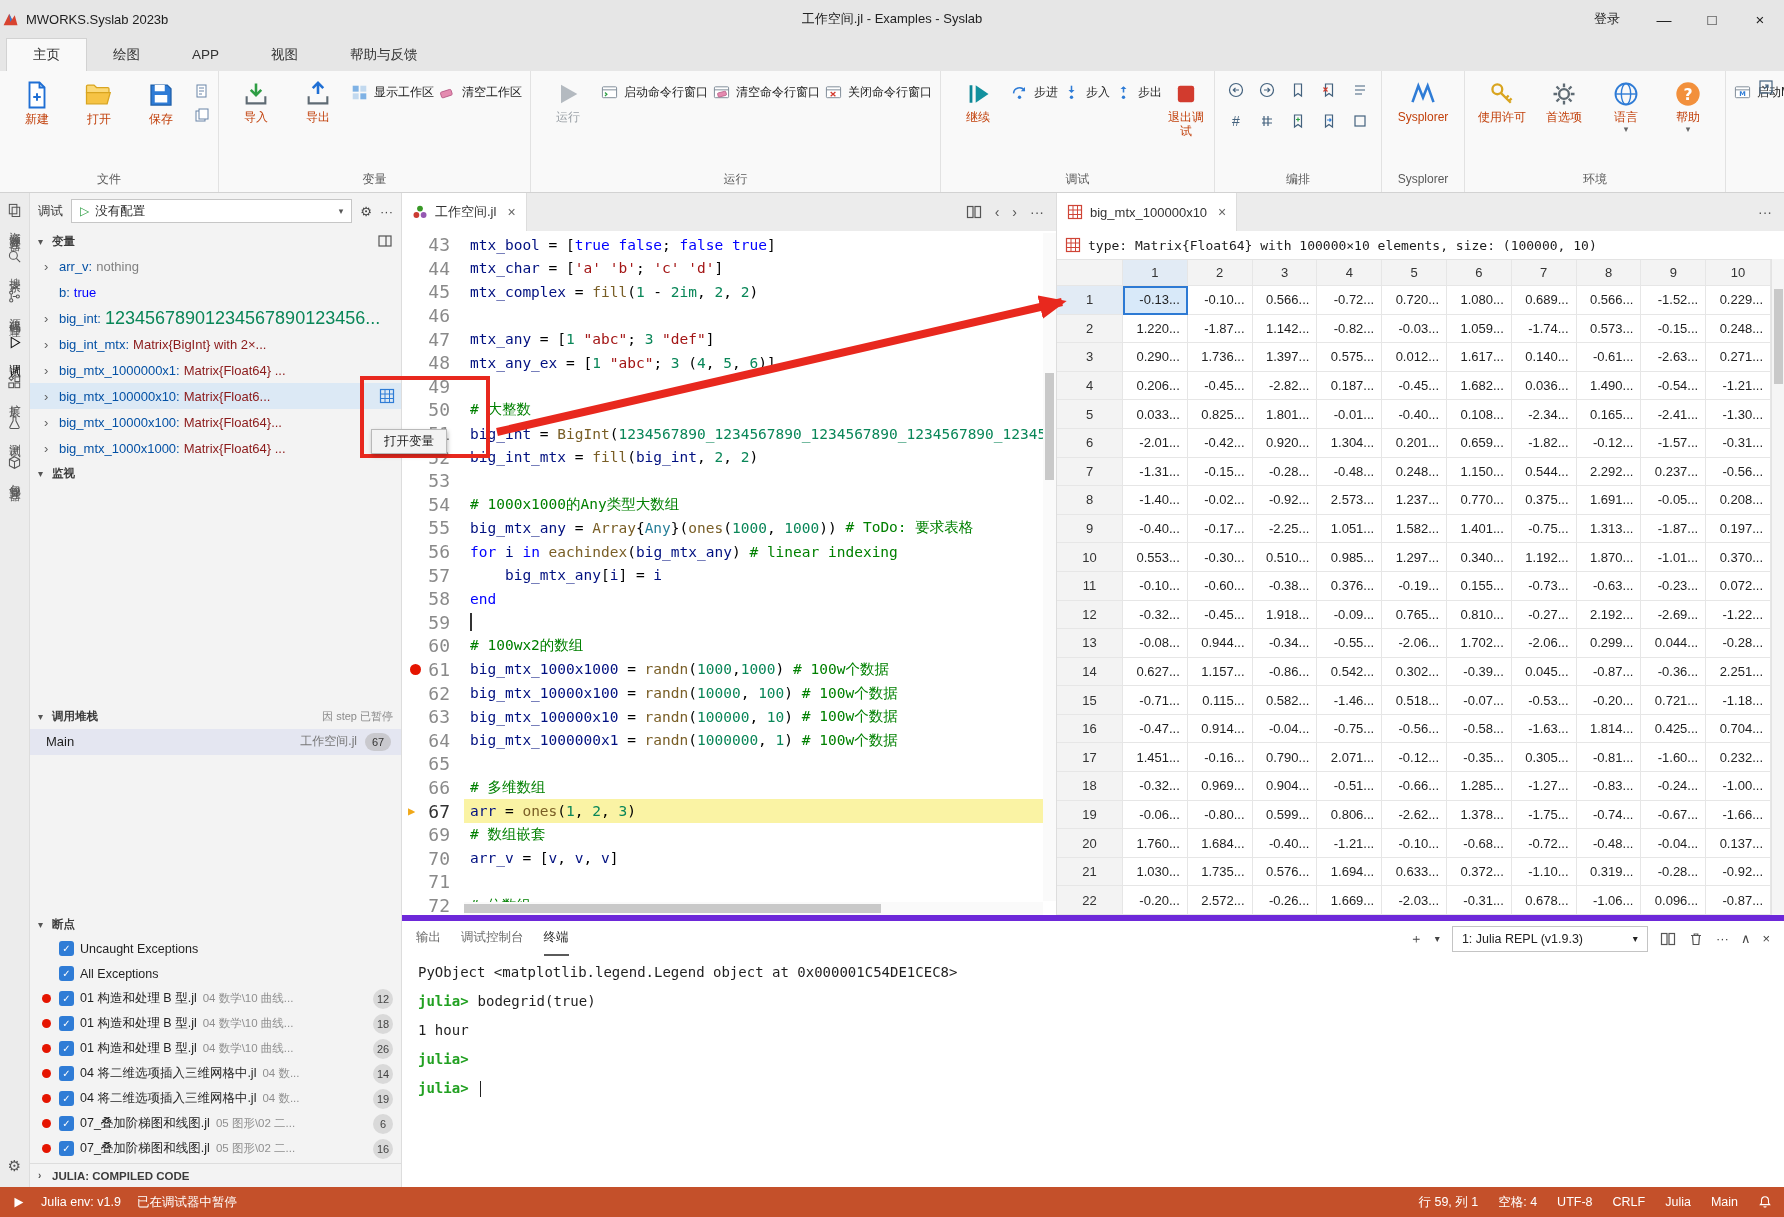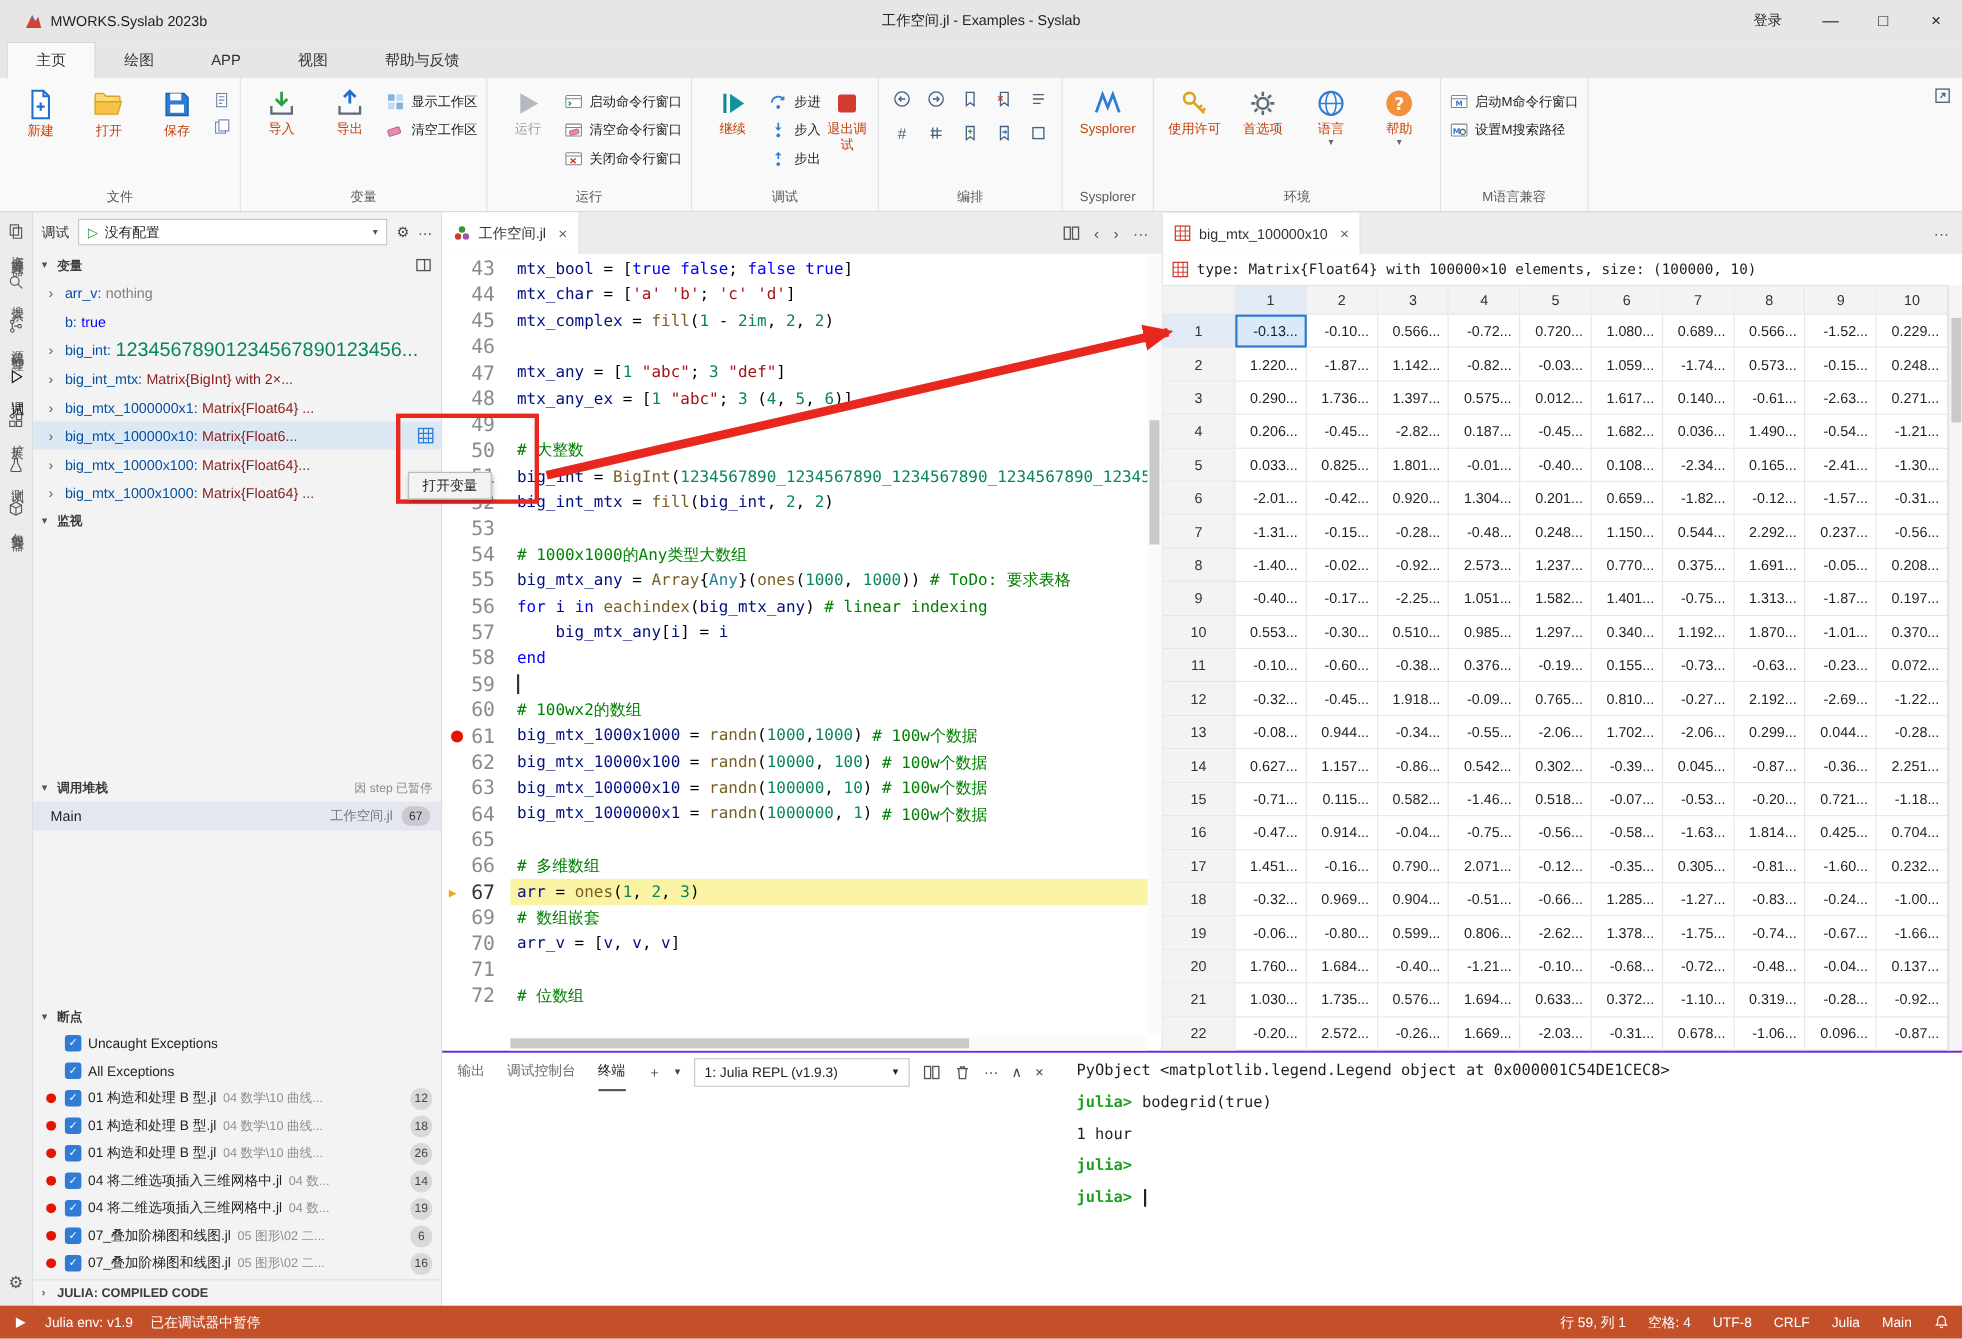--- a/index.html
+++ b/index.html
@@ -3,21 +3,21 @@
 <meta charset="utf-8">
 <style>
 *{margin:0;padding:0;box-sizing:border-box}
 html,body{width:1784px;height:1217px;overflow:hidden}
 body{font-family:"Liberation Sans","DejaVu Sans",sans-serif;font-size:13px;color:#1f1f1f;background:#f3f3f3}
 .icn{display:block}
 .window{position:relative;display:flex;flex-direction:column;width:100%;height:100%;background:#f3f3f3}
 
 
 .titlebar{height:38px;background:#e6e6e6;display:flex;align-items:center;position:relative;flex:none}
-.tb-left{display:flex;align-items:center;gap:7px;padding-left:22px}
+.tb-left{display:flex;align-items:center;gap:7px;padding-left:2px}
 .logo{width:17px;height:17px}
 .app-name{font-size:13px;color:#1c1c1c}
 .tb-title{position:absolute;left:50%;transform:translateX(-50%);font-size:13px;color:#222}
 .tb-right{margin-left:auto;display:flex;align-items:stretch;height:100%}
 .login{display:flex;align-items:center;padding:0 20px;font-size:13px}
 .win-btn{width:48px;display:flex;align-items:center;justify-content:center;font-size:15px;color:#222}
 
 
 .ribbon-tabs{height:33px;background:#e6e6e6;display:flex;align-items:stretch;padding-left:6px;flex:none}
 .rtab{display:flex;align-items:center;padding:0 26px;font-size:13.5px;color:#333}
@@ -28,21 +28,21 @@
 .rgroup{display:flex;flex-direction:column;border-right:1px solid #e2e2e2;padding:2px 8px 0}
 .rgroup-body{flex:1;display:flex;align-items:flex-start;gap:4px}
 .rgroup-label{height:24px;text-align:center;font-size:12px;color:#5a5a5a;line-height:22px;white-space:nowrap}
 .rbig{width:58px;display:flex;flex-direction:column;align-items:center;gap:2px;padding-top:7px}
 .rbig .lbl{font-size:12px;color:#c2410c;text-align:center;line-height:1.2;white-space:normal}
 .rbig.disabled .lbl{color:#9aa0a6}
 .rbig .dd{font-size:9px;color:#666;line-height:.8}
 .icn30{width:30px;height:30px}
 .icn28{width:28px;height:28px}
 .icn17{width:17px;height:17px;flex:none}
-.rstack{display:flex;flex-direction:column;gap:5px;padding-top:9px}
+.rstack{display:flex;gap:5px;padding-top:9px}
 .rsmall{display:flex;align-items:center;gap:6px;font-size:12px;color:#222;height:21px;white-space:nowrap}
 .rmini-col{display:flex;flex-direction:column;gap:8px;padding-top:10px}
 .rgrid{display:grid;grid-template-columns:repeat(5,26px);grid-auto-rows:26px;gap:5px;padding-top:9px}
 .gbtn{display:flex;align-items:center;justify-content:center;color:#44627e;font-size:14px}
 .ribbon-collapse{position:absolute;top:8px;right:10px;color:#445}
 .icn16{width:16px;height:16px}
 
 
 .main{flex:1;display:flex;min-height:0}
 .activitybar{width:30px;background:#ececec;border-right:1px solid #ddd;display:flex;flex-direction:column;align-items:center;padding-top:10px;gap:16px;flex:none}
@@ -122,21 +122,21 @@
 .vv-wrap{flex:1;position:relative;padding-right:13px;min-height:0}
 .vv-table{display:grid;grid-template-columns:66px repeat(10,1fr);grid-template-rows:26px repeat(22,1fr);height:100%;border-top:1px solid #e3e3e3}
 .vv-cell{border-right:1px solid #e6e6e6;border-bottom:1px solid #e6e6e6;display:flex;align-items:center;justify-content:flex-end;padding:0 7px;font-size:13px;color:#1f1f1f;overflow:hidden;white-space:nowrap}
 .vv-head,.vv-rowhead{background:#f3f3f3;justify-content:center;color:#333;padding:0}
 .vv-head.hl,.vv-rowhead.hl{background:#e2ebf5}
 .vv-cell.sel{outline:2px solid #2d7ad4;outline-offset:-2px;background:#d8e9f9}
 .vv-scroll{position:absolute;right:0;top:0;bottom:0;width:13px;background:#f5f5f5;border-left:1px solid #e3e3e3}
 .vv-thumb{position:absolute;top:30px;left:2px;width:9px;height:95px;background:#c9c9c9}
 
 
-.panel{height:232px;border-top:2px solid #6d28d9;background:#fff;display:flex;flex-direction:row;flex:none}
+.panel{height:272px;border-top:6px solid #6d28d9;background:#fff;display:flex;flex-direction:column;flex:none}
 .panel-top{height:35px;display:flex;align-items:center;padding:0 14px;gap:20px;flex:none}
 .ptab{font-size:12.5px;color:#6b6b6b;height:100%;display:flex;align-items:center;border-bottom:2px solid transparent}
 .ptab.active{color:#1f1f1f;border-bottom-color:#5a5a5a}
 .panel-actions{margin-left:auto;display:flex;align-items:center;gap:12px;color:#444;font-size:13px}
 .repl-select{display:flex;align-items:center;gap:16px;border:1px solid #c4c4c4;background:#fff;height:26px;padding:0 9px;font-size:12.5px;min-width:196px;justify-content:space-between;color:#222}
 .console{flex:1;padding:8px 16px;font-family:"DejaVu Sans Mono","Liberation Mono",monospace;font-size:14px;overflow:hidden}
 .con-line{margin-bottom:13px;white-space:pre}
 .prompt{color:#21a021;font-weight:700;margin-right:9px}
 .caret2{display:inline-block;width:1.6px;height:16px;background:#222;vertical-align:middle;margin-left:2px}
 

